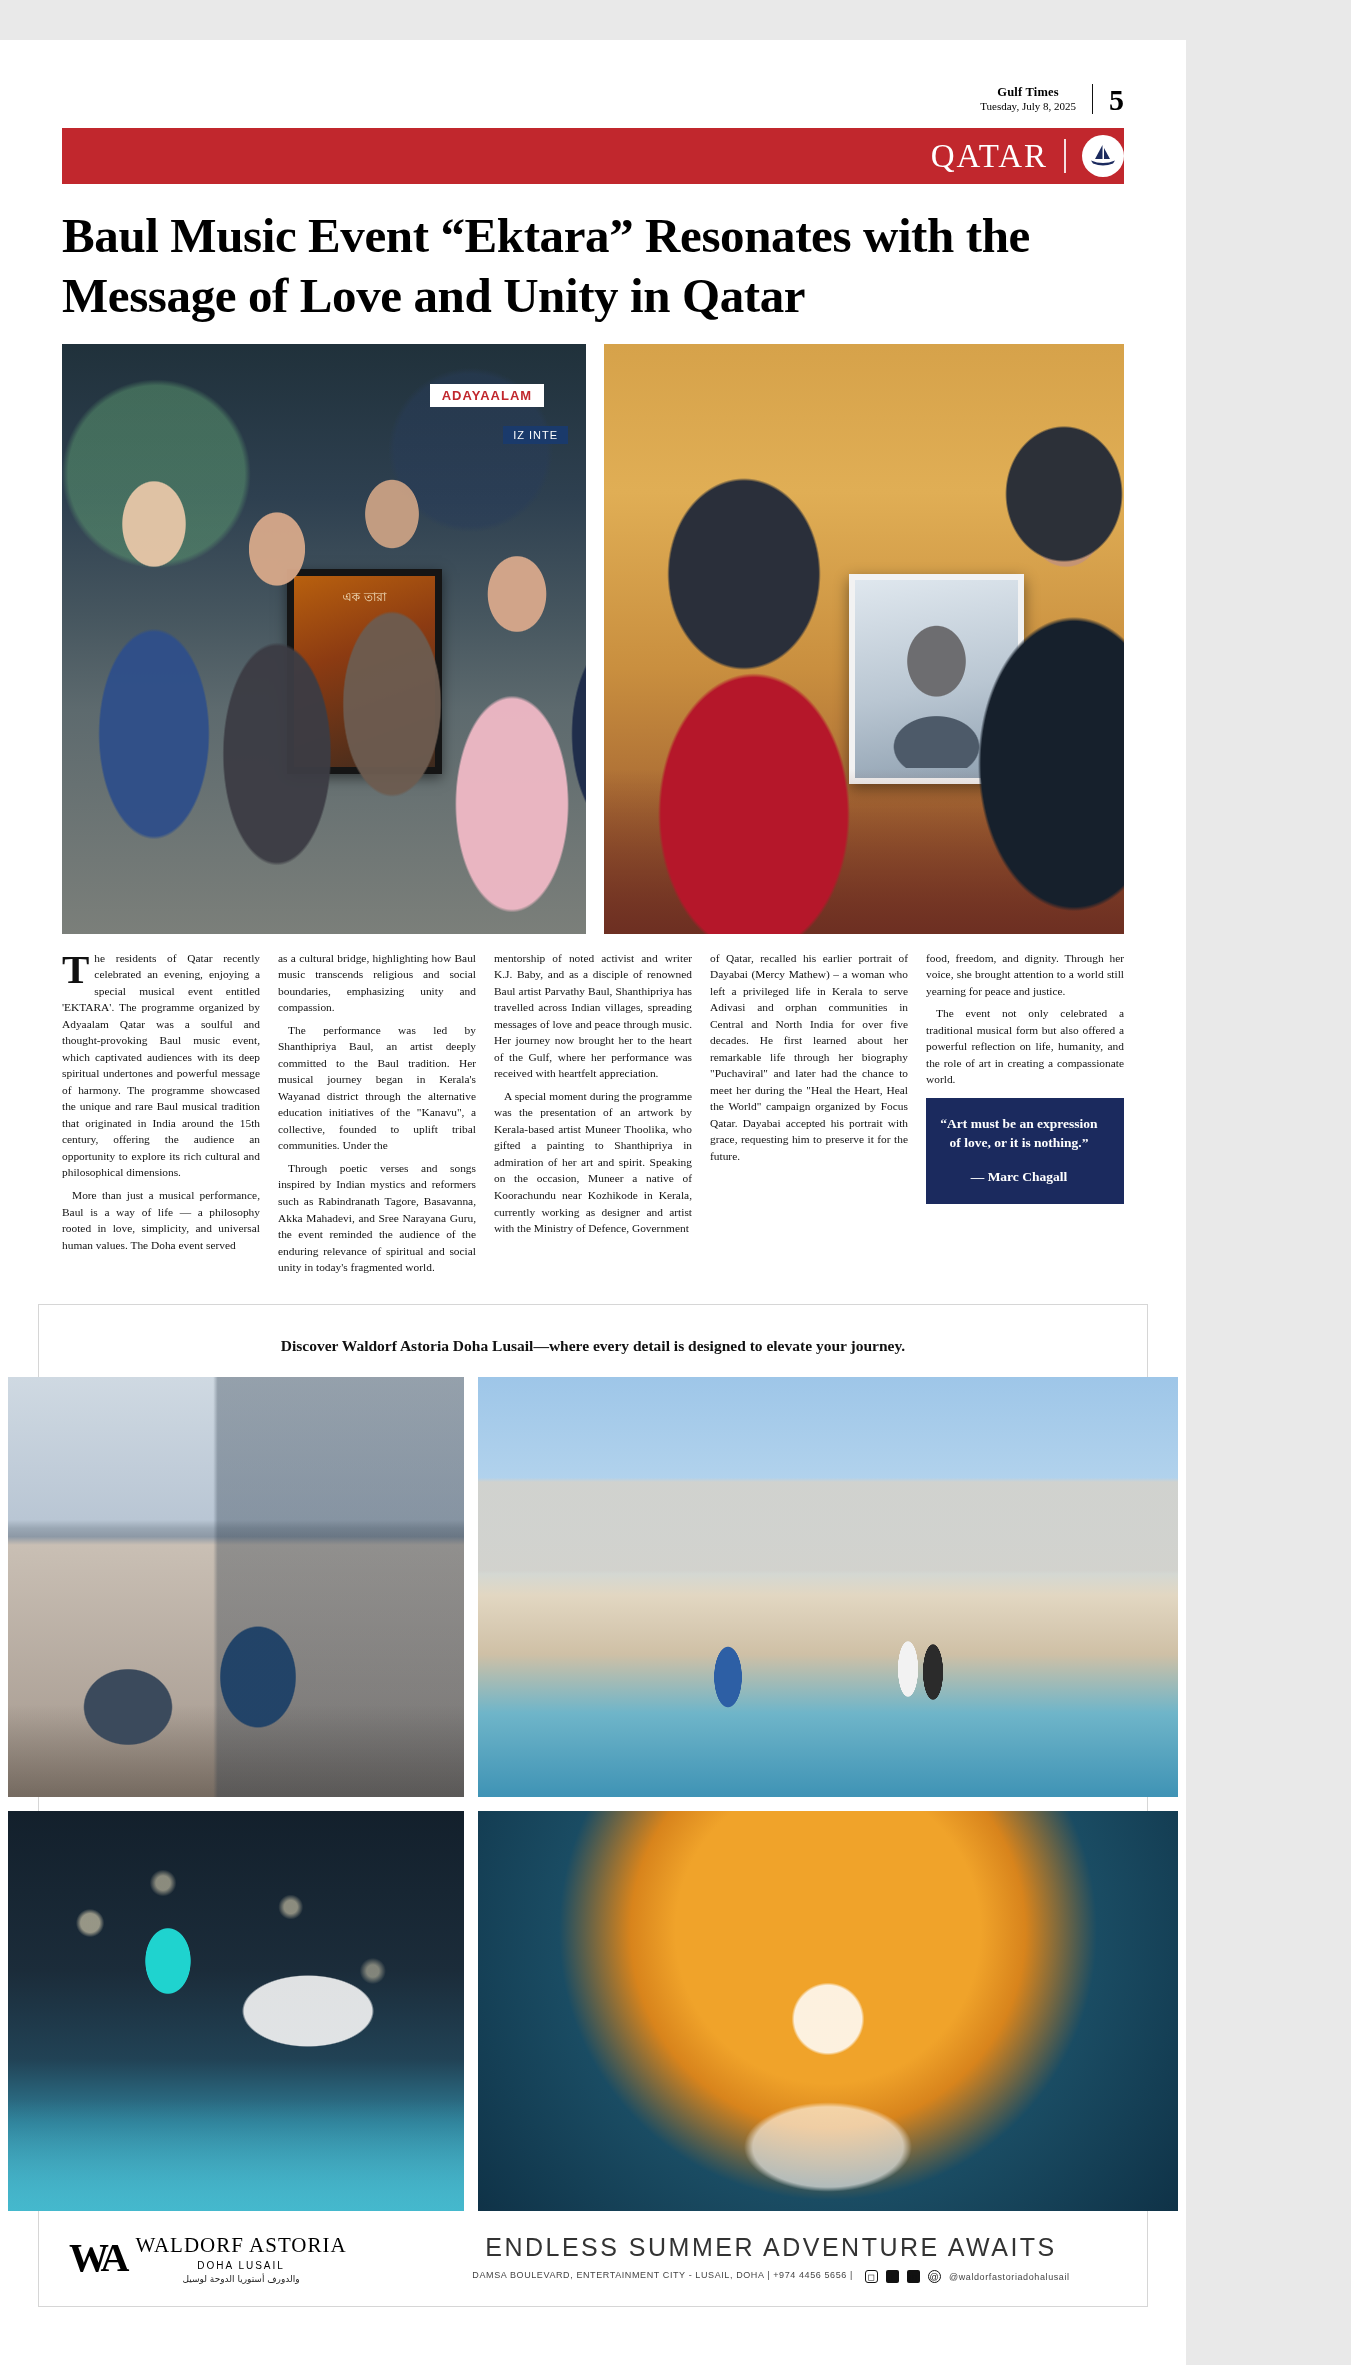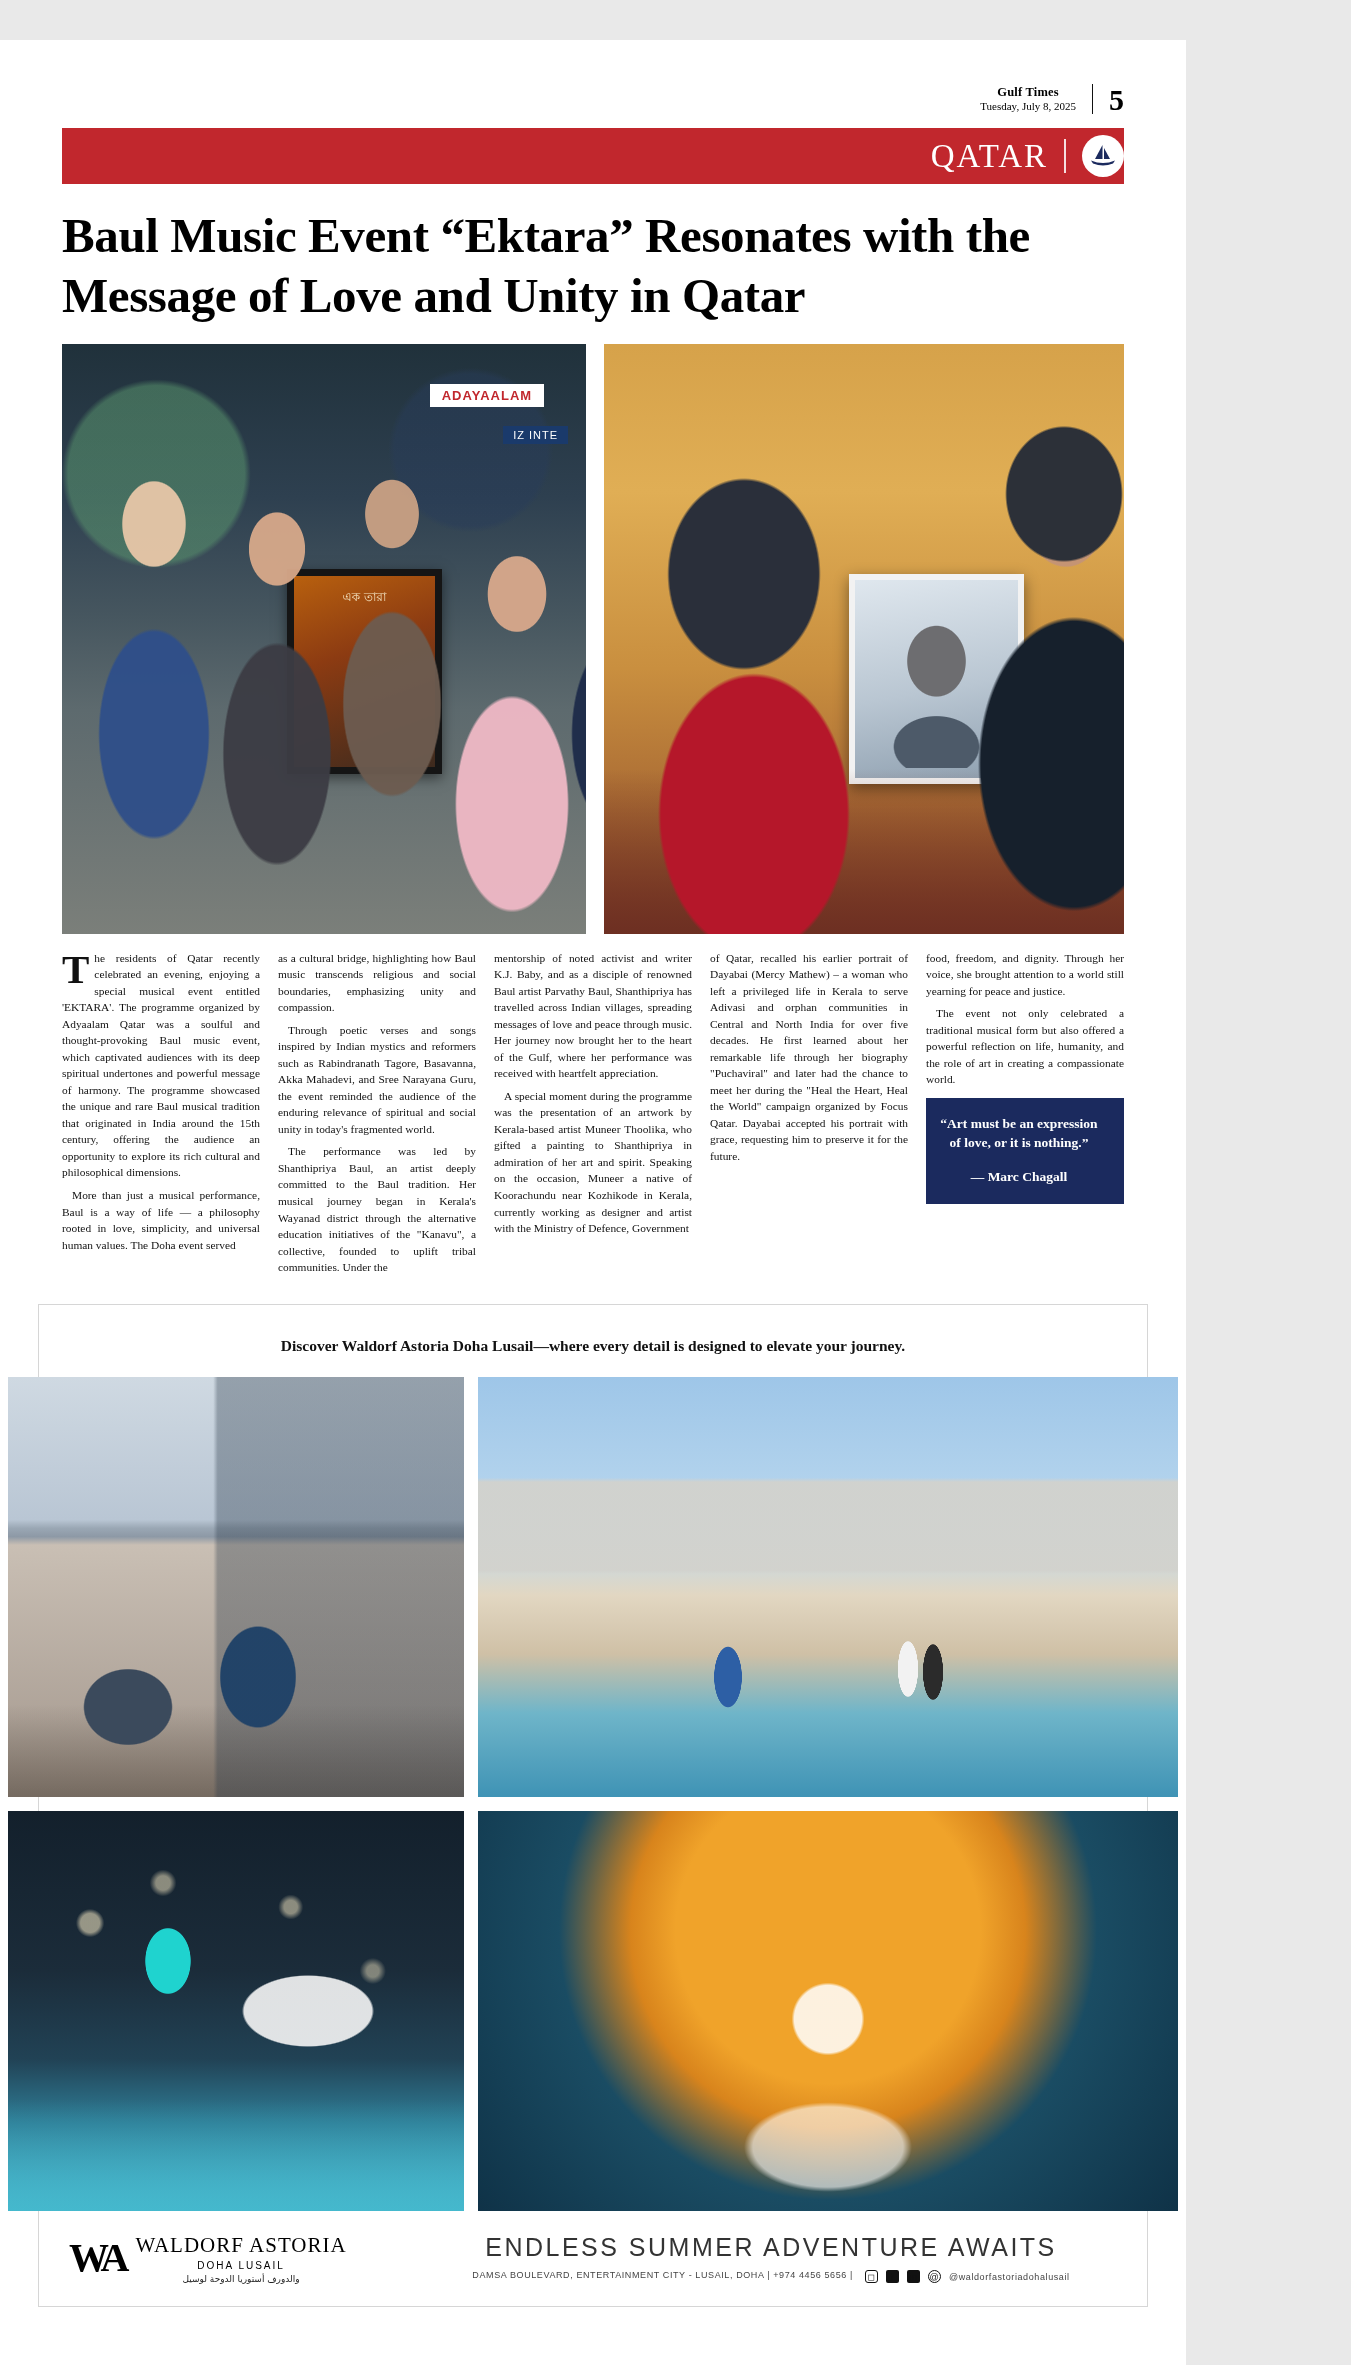--- a/index.html
+++ b/index.html
@@ -429,22 +429,22 @@
 
   <div class="article">
 
     <div class="col">
       <p class="first"><span class="dropcap">T</span><span>he residents of Qatar recently celebrated an evening, enjoying a special musical event entitled 'EKTARA'. The programme organized by Adyaalam Qatar was a soulful and thought-provoking Baul music event, which captivated audiences with its deep spiritual undertones and powerful message of harmony. The programme showcased the unique and rare Baul musical tradition that originated in India around the 15th century, offering the audience an opportunity to explore its rich cultural and philosophical dimensions.</span></p>
       <p>More than just a musical performance, Baul is a way of life — a philosophy rooted in love, simplicity, and universal human values. The Doha event served</p>
     </div>
 
     <div class="col">
       <p class="first">as a cultural bridge, highlighting how Baul music transcends religious and social boundaries, emphasizing unity and compassion.</p>
+      <p>The performance was led by Shanthipriya Baul, an artist deeply committed to the Baul tradition. Her musical journey began in Kerala's Wayanad district through the alternative education initiatives of the "Kanavu", a collective, founded to uplift tribal communities. Under the</p>
       <p>Through poetic verses and songs inspired by Indian mystics and reformers such as Rabindranath Tagore, Basavanna, Akka Mahadevi, and Sree Narayana Guru, the event reminded the audience of the enduring relevance of spiritual and social unity in today's fragmented world.</p>
-      <p>The performance was led by Shanthipriya Baul, an artist deeply committed to the Baul tradition. Her musical journey began in Kerala's Wayanad district through the alternative education initiatives of the "Kanavu", a collective, founded to uplift tribal communities. Under the</p>
     </div>
 
     <div class="col">
       <p class="first">mentorship of noted activist and writer K.J. Baby, and as a disciple of renowned Baul artist Parvathy Baul, Shanthipriya has travelled across Indian villages, spreading messages of love and peace through music. Her journey now brought her to the heart of the Gulf, where her performance was received with heartfelt appreciation.</p>
       <p>A special moment during the programme was the presentation of an artwork by Kerala-based artist Muneer Thoolika, who gifted a painting to Shanthipriya in admiration of her art and spirit. Speaking on the occasion, Muneer a native of Koorachundu near Kozhikode in Kerala, currently working as designer and artist with the Ministry of Defence, Government</p>
     </div>
 
     <div class="col">
       <p class="first">of Qatar, recalled his earlier portrait of Dayabai (Mercy Mathew) – a woman who left a privileged life in Kerala to serve Adivasi and orphan communities in Central and North India for over five decades. He first learned about her remarkable life through her biography "Puchaviral" and later had the chance to meet her during the "Heal the Heart, Heal the World" campaign organized by Focus Qatar. Dayabai accepted his portrait with grace, requesting him to preserve it for the future.</p>
     </div>

